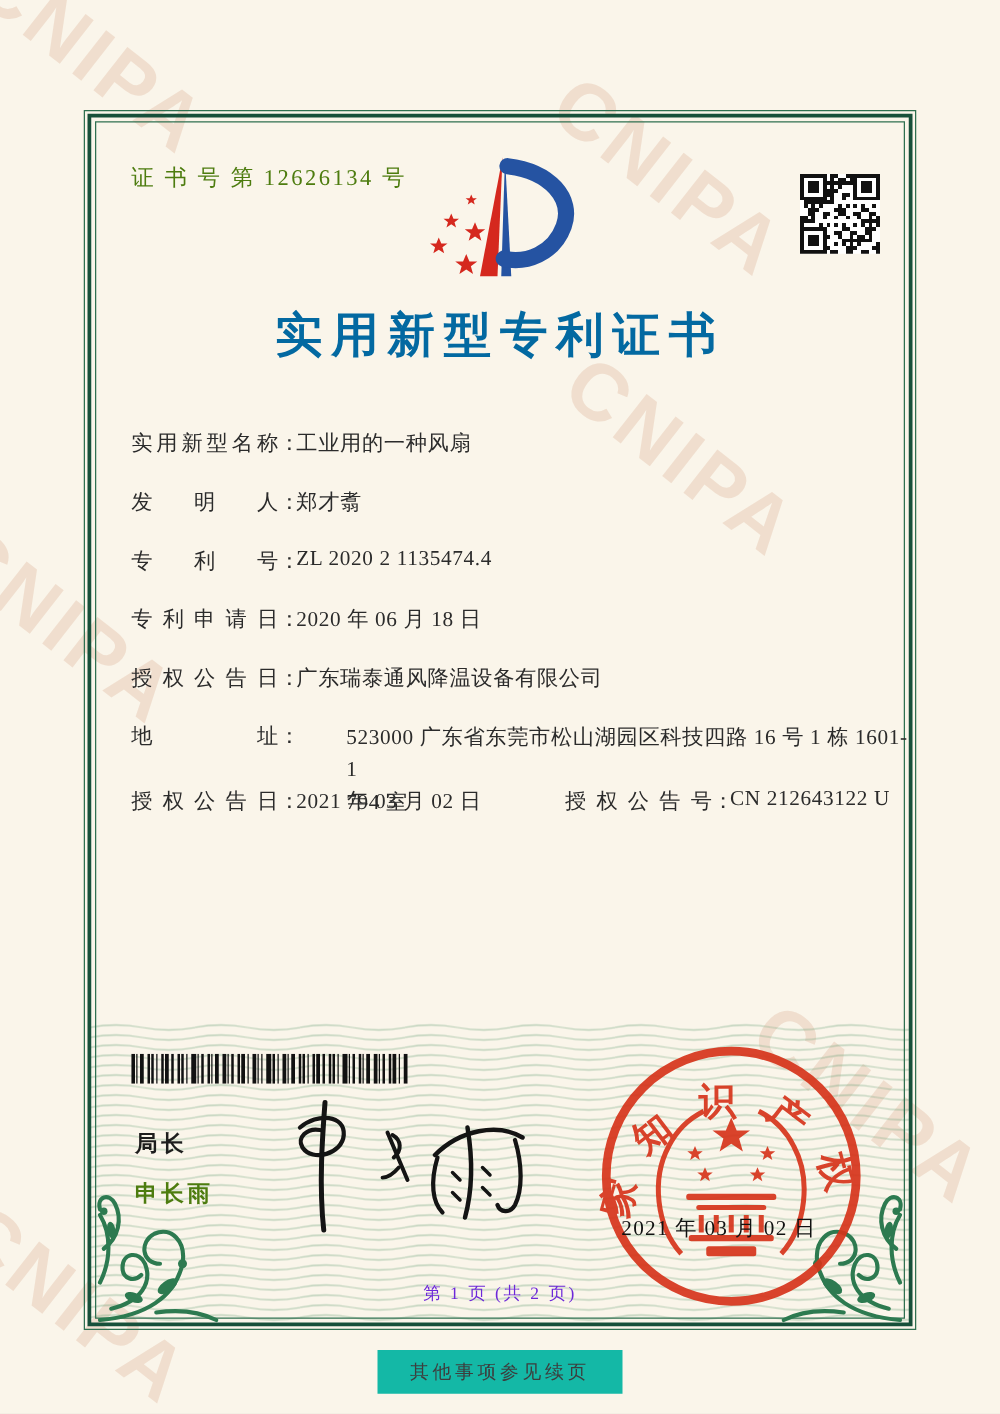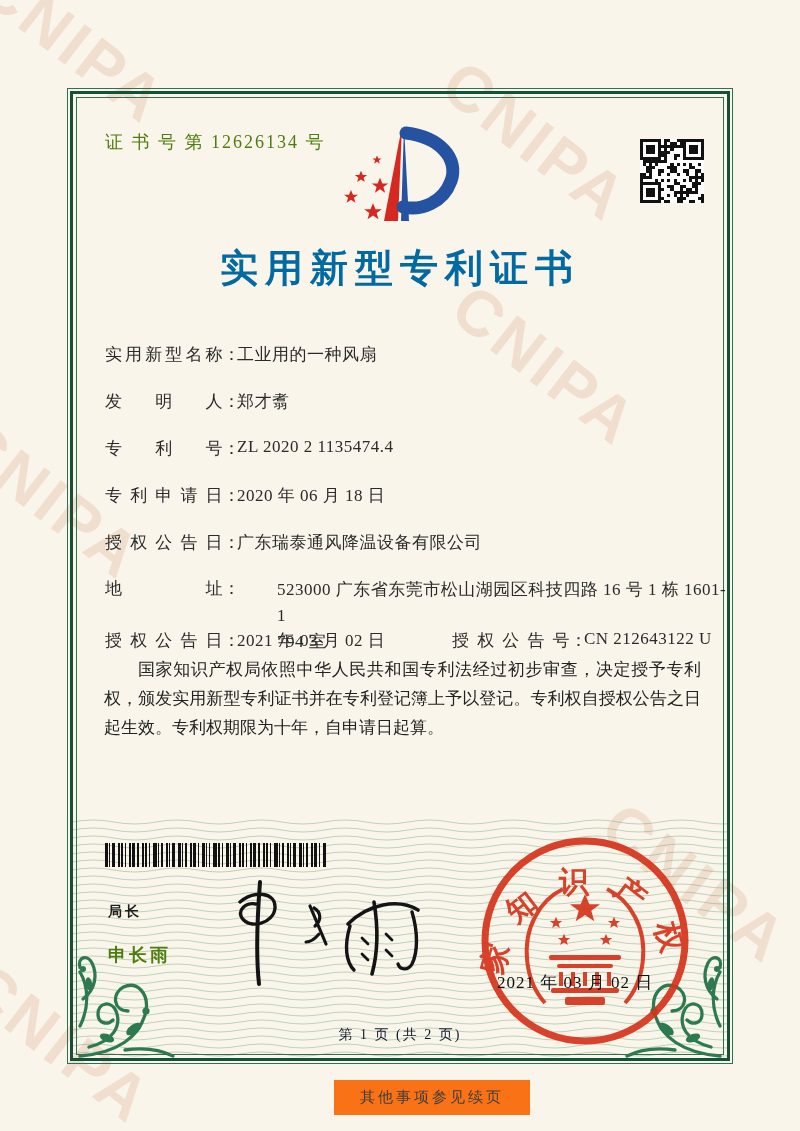--- a/index.html
+++ b/index.html
@@ -48,31 +48,30 @@
   .addr-val { white-space:normal; width:452px; line-height:26px;margin-left:40px; }
   .pair2 { margin-left:62px; }
   
   .bodytext {
     position:absolute; left:104px; top:655px; width:597px;
     font-size:17px; line-height:29px; color:#222; text-align:justify;
   }
   .bodytext p { text-indent:2em; }
   
   .barcode { position:absolute; left:105px; top:843px; width:226px; height:24px; }
-  .director-title { position:absolute; left:108px; top:903px; font-size:14px; font-weight:600; letter-spacing:3px; color:#1d1d1d; font-family:Liberation Mono, monospace; }
+  .director-title { position:absolute; left:108px; top:903px; font-size:18px; font-weight:600; letter-spacing:3px; color:#1d1d1d; font-family:Liberation Mono, monospace; }
   .director-name  { position:absolute; left:108px; top:943px; font-size:18px; font-weight:600; letter-spacing:3px; color:#4d7c0f; font-family:"Liberation Sans","DejaVu Sans",sans-serif; }
   .signature { position:absolute; left:222px; top:868px; width:215px; height:128px; }
   .seal { position:absolute; left:479px; top:835px; width:212px; height:212px; }
   .seal-date { position:absolute; left:497px; top:971px; font-size:17px; letter-spacing:1px; color:#111; white-space:nowrap; }
-  .page-num { position:absolute; left:0; top:1026px; width:800px; text-align:center; font-size:14px; letter-spacing:2px; color:#0f172a; }
+  .page-num { position:absolute; left:0; top:1026px; width:800px; text-align:center; font-size:14px; letter-spacing:2px; color:#6d28d9; }
   .cont-note {
     position:absolute; left:50%; top:1080px; transform:translateX(-50%);
-    background:#f97316; padding:8px 26px; font-size:15px; letter-spacing:3px; color:#3d3d3d;
+    background:#14b8a6; padding:8px 26px; font-size:15px; letter-spacing:3px; color:#3d3d3d;
     white-space:nowrap;
-    margin-left:32px;
   }
 </style>
 </head>
 <body>
 
 <div class="page">
 
   <div class="wm" style="left:-34px; top:6px;">CNIPA</div>
   <div class="wm" style="left:428px; top:104px;">CNIPA</div>
   <div class="wm" style="left:438px; top:328px;">CNIPA</div>
@@ -304,21 +303,20 @@
   </div>
   <div class="frow" style="top:577px;">
     <span class="flabel" style="width:118px;">地址</span><span class="fcolon">：</span><span class="fvalue addr-val"><span>523000 广东省东莞市松山湖园区科技四路 16 号 1 栋 1601-1</span><br><span>794 室</span></span>
   </div>
   <div class="frow" style="top:629px;font-family:Liberation Serif, serif;">
     <span><span class="flabel" style="width:118px;">授权公告日</span><span class="fcolon">：</span><span class="fvalue">2021 年 03 月 02 日</span></span>
     <span class="pair2"><span class="flabel" style="width:118px;">授权公告号</span><span class="fcolon">：</span><span class="fvalue">CN 212643122 U</span></span>
   </div>
 
   <div class="bodytext">
-    <p>国家知识产权局依照中华人民共和国专利法经过初步审查，决定授予专利权，颁发实用新型专利证书并在专利登记簿上予以登记。专利权自授权公告之日起生效。专利权期限为十年，自申请日起算。</p>
   </div>
 
   <svg class="barcode" viewBox="0 0 226 24" preserveAspectRatio="none">
       <rect x="0" y="0" width="3" height="24" fill="#111"></rect>
       <rect x="4" y="0" width="1" height="24" fill="#111"></rect>
       <rect x="7" y="0" width="3" height="24" fill="#111"></rect>
       <rect x="13" y="0" width="2" height="24" fill="#111"></rect>
       <rect x="16" y="0" width="2" height="24" fill="#111"></rect>
       <rect x="20" y="0" width="1" height="24" fill="#111"></rect>
       <rect x="24" y="0" width="2" height="24" fill="#111"></rect>

